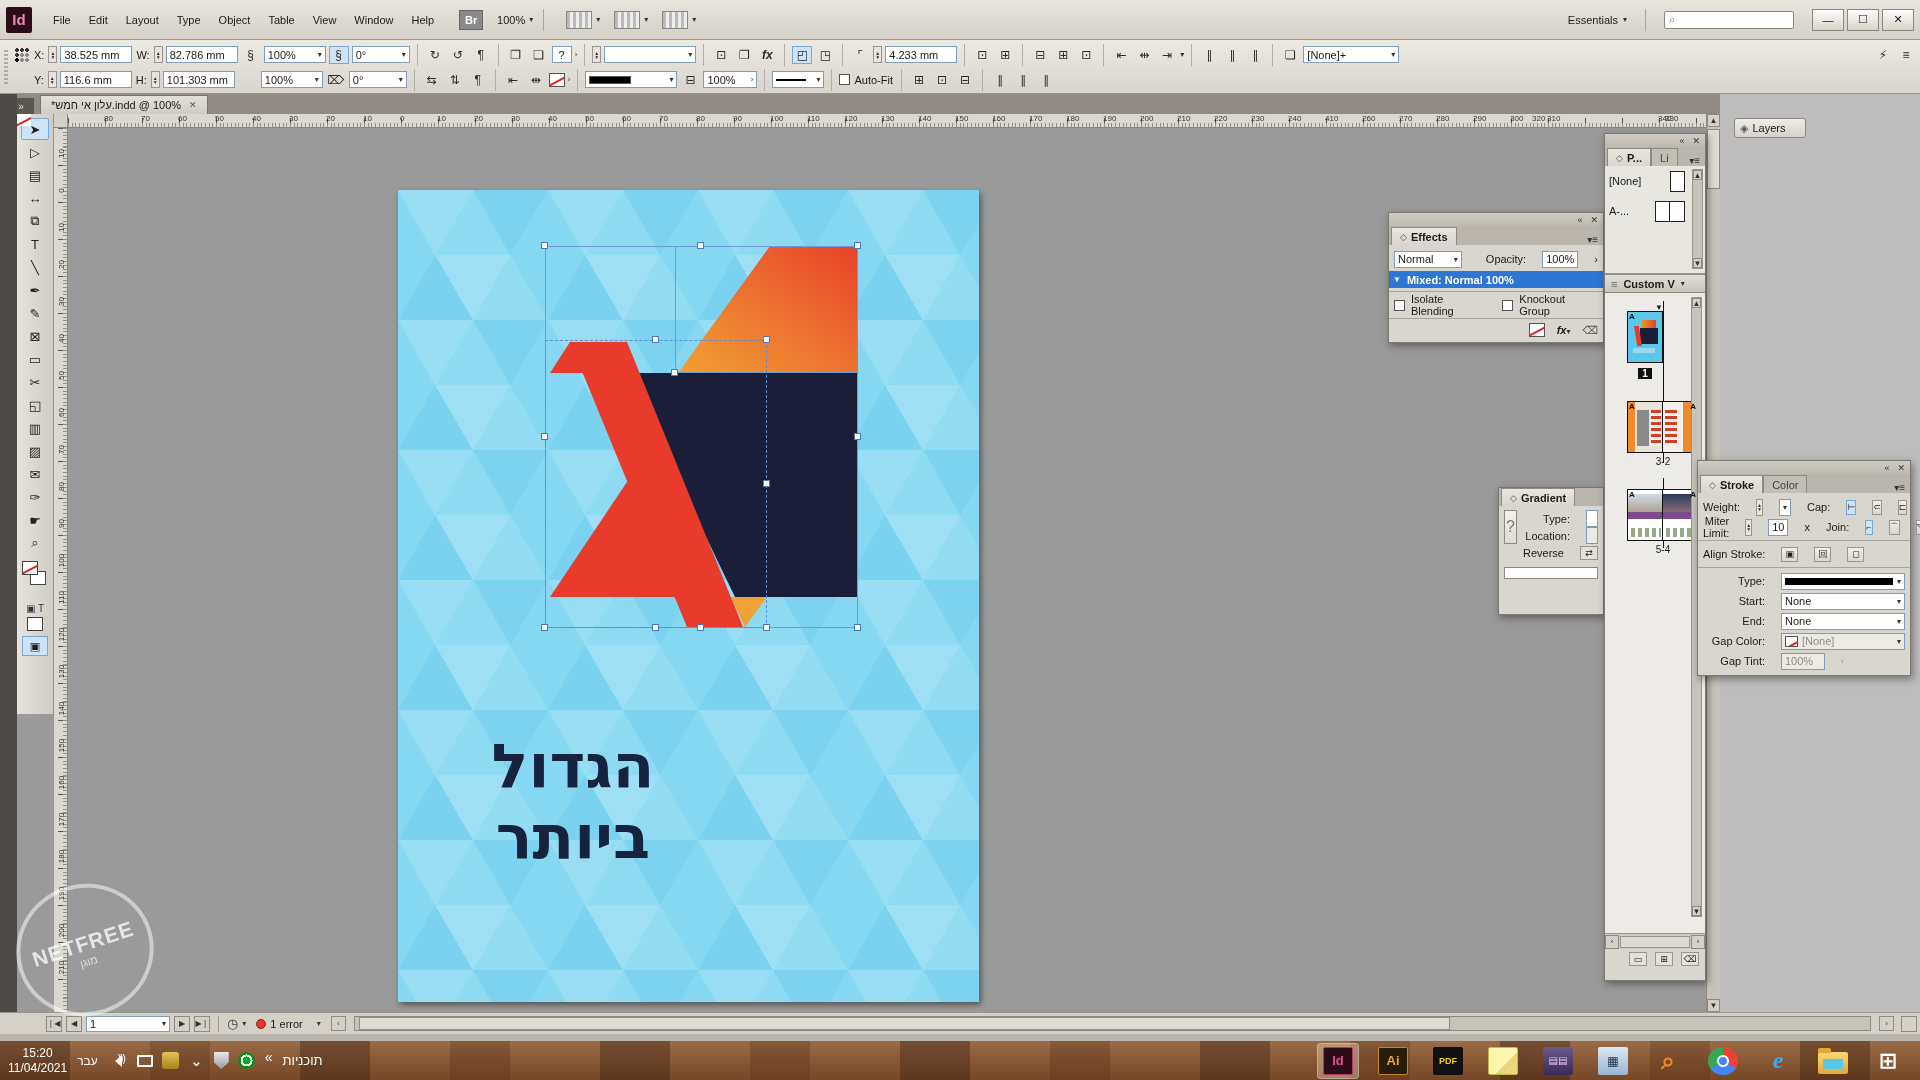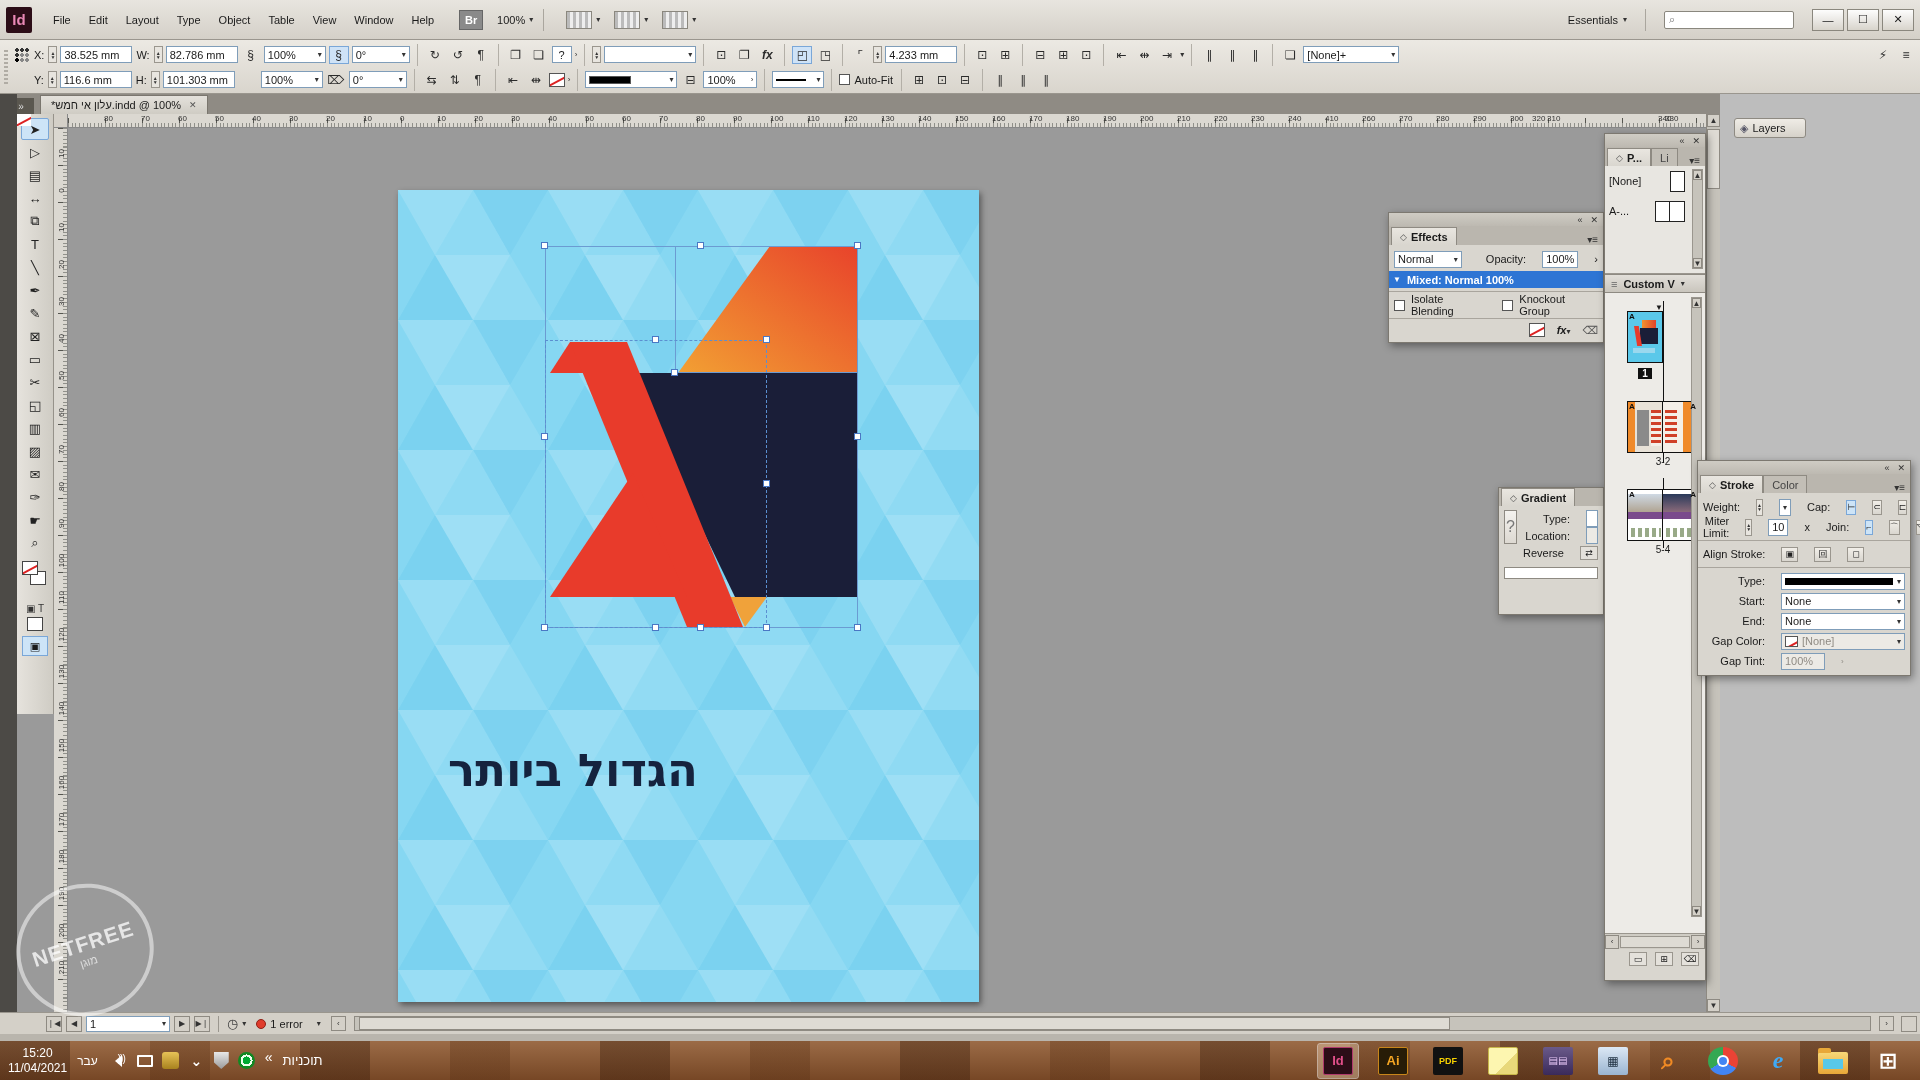--- a/index.html
+++ b/index.html
@@ -66,21 +66,21 @@
   .fsw.f{left:1px;top:2px;overflow:hidden}
   .fsw.f:before{content:"";position:absolute;left:-3px;top:5px;width:26px;height:2px;background:#d22;transform:rotate(-28deg)}
   .viewmode{width:26px;height:20px;background:#cde4f7;border:1px solid #7aa7d8;display:flex;align-items:center;justify-content:center;margin-top:4px}
   .minibtn{width:26px;height:16px;display:flex;align-items:center;justify-content:center;font-size:10px;color:#333}
 
   
   #canvas{left:68px;top:128px;width:1638px;height:884px;background:#9a9a9a;overflow:hidden}
   #page{position:absolute;left:330px;top:62px;width:581px;height:812px;background:#86d7f2;box-shadow:2px 3px 6px rgba(0,0,0,.45)}
   #poster-text{position:absolute;left:30px;top:540px;width:290px;text-align:center;direction:rtl}
   #poster-sub{font-family:"DejaVu Sans",sans-serif;font-weight:bold;font-size:29px;color:#3d9bd5;letter-spacing:0px}
-  #poster-title{font-family:"DejaVu Sans",sans-serif;font-weight:bold;font-size:45px;color:#15233e;margin-top:14px}
+  #poster-title{font-family:"DejaVu Sans",sans-serif;font-weight:bold;font-size:61px;color:#15233e;margin-top:0}
   .handle{position:absolute;width:7px;height:7px;background:#fff;border:1px solid #4a78c4;margin:-4px 0 0 -4px}
   .selrect{position:absolute;border:1px solid #6b9bd2}
   .selrect.dashed{border:1px dashed #5b8fd0}
 
   
   .sb-btn{background:#d4d0c8;border:1px solid #8e8a82;display:flex;align-items:center;justify-content:center;font-size:8px;color:#333}
   #vscroll{left:1706px;top:114px;width:14px;height:898px;background:#c6c3bb;border-left:1px solid #8e8a82}
   #vthumb{position:absolute;left:0;top:15px;width:13px;height:60px;background:#dedbd4;border:1px solid #8e8a82}
   #rightstrip{left:1720px;top:94px;width:200px;height:918px;background:#bdbdbd}
   #layersbtn{position:absolute;left:14px;top:24px;width:72px;height:20px;background:linear-gradient(#efece6,#d6d2ca);border:1px solid #8e8a82;border-radius:3px;display:flex;align-items:center;gap:4px;padding:0 5px}

